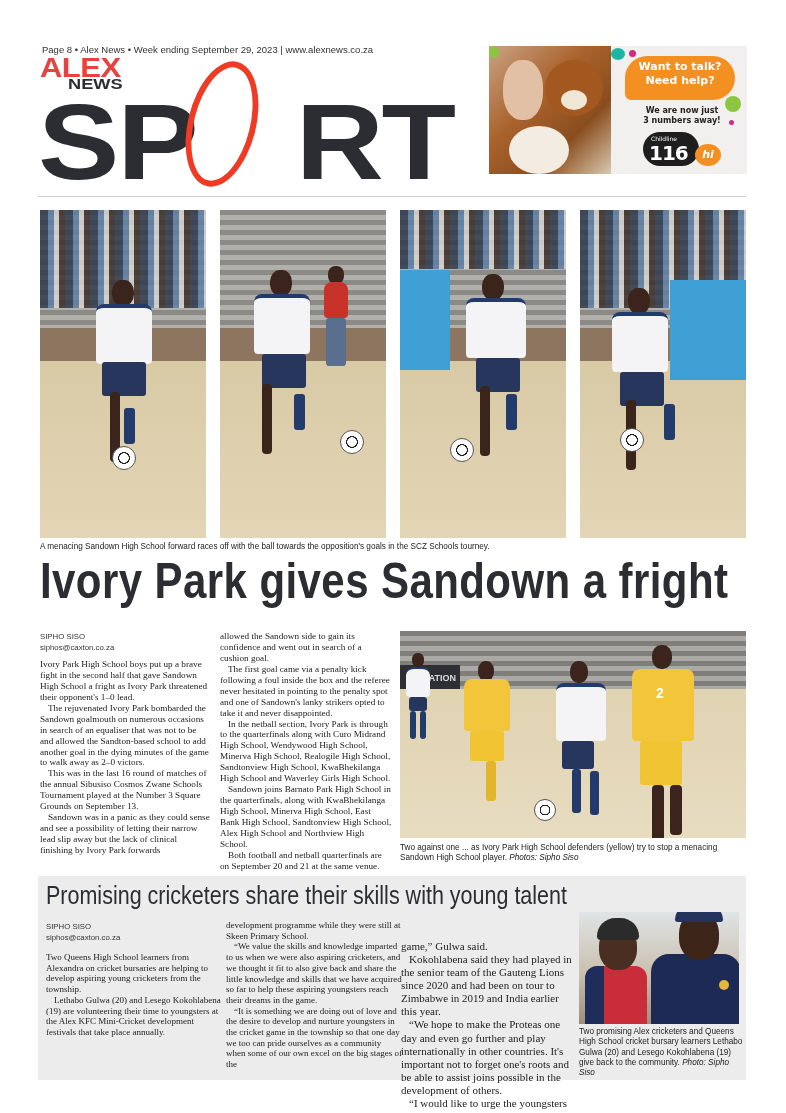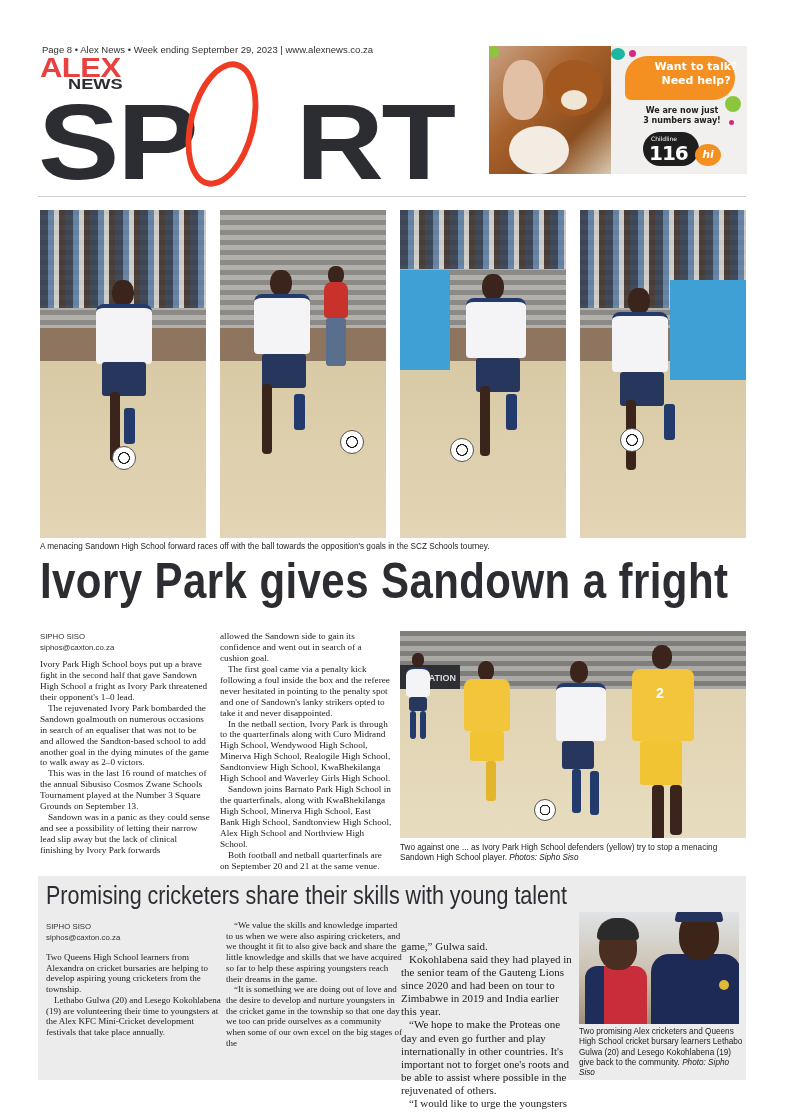--- a/index.html
+++ b/index.html
@@ -13,21 +13,21 @@
     .sport-word .o { color: transparent; display: inline-block; width: 88px; position: relative; }
     .sport-o-ring { position: absolute; left: 188px; top: 60px; width: 68px; height: 128px; border: 6px solid #ef3b24; border-radius: 50%; transform: rotate(14deg); }
 
     .ad { position: absolute; left: 489px; top: 46px; width: 258px; height: 128px; background: #f1f0ee; overflow: hidden; }
     .ad-photo { position: absolute; left: 0; top: 0; width: 122px; height: 128px; background: linear-gradient(135deg, #c9a385 0%, #a9622c 40%, #8a4d1e 70%, #d9c9b0 100%); }
     .ad-face { position: absolute; left: 14px; top: 14px; width: 40px; height: 60px; border-radius: 45%; background: #e2c0a6; }
     .ad-bear-head { position: absolute; left: 56px; top: 14px; width: 58px; height: 56px; border-radius: 50%; background: #a3581f; }
     .ad-bear-snout { position: absolute; left: 72px; top: 44px; width: 26px; height: 20px; border-radius: 50%; background: #f0e6d6; }
     .ad-bear-belly { position: absolute; left: 20px; top: 80px; width: 60px; height: 48px; border-radius: 50%; background: #f2ece2; }
     .ad-bubble { position: absolute; left: 136px; top: 10px; width: 110px; height: 44px; background: #f39021; border-radius: 22px 22px 22px 6px; }
-    .ad-bubble-text { position: absolute; left: 152px; top: 14px; width: 110px; text-align: center; font-family: "DejaVu Sans", sans-serif; color: #fff; font-size: 11px; font-weight: bold; line-height: 1.25; }
+    .ad-bubble-text { position: absolute; left: 136px; top: 14px; width: 110px; text-align: center; font-family: "DejaVu Sans", sans-serif; color: #fff; font-size: 11px; font-weight: bold; line-height: 1.25; }
     .ad-sub { position: absolute; left: 134px; top: 60px; width: 118px; text-align: center; font-family: "DejaVu Sans", sans-serif; font-size: 8px; font-weight: bold; color: #222; line-height: 1.3; }
     .ad-phone { position: absolute; left: 154px; top: 86px; width: 56px; height: 34px; background: #1e1e1e; border-radius: 18px; }
     .ad-childline { position: absolute; left: 162px; top: 89px; font-family: "DejaVu Sans", sans-serif; color: #fff; font-size: 6px; }
     .ad-116 { position: absolute; left: 160px; top: 95px; font-family: "DejaVu Sans", sans-serif; color: #fff; font-size: 20px; font-weight: bold; letter-spacing: -1px; }
     .ad-hi { position: absolute; left: 206px; top: 98px; width: 26px; height: 22px; background: #f39021; border-radius: 50%; color: #fff; font-family: "DejaVu Sans", sans-serif; font-size: 11px; font-style: italic; font-weight: bold; text-align: center; line-height: 22px; }
     .ad-dot { position: absolute; border-radius: 50%; }
 
     .top-rule { position: absolute; left: 38px; top: 196px; width: 708px; height: 1px; background: #cfcfcf; }
 
     .strip-photo { position: absolute; top: 210px; width: 166px; height: 328px; overflow: hidden; background: #d8c8a4; }
@@ -248,28 +248,29 @@
   <div>SIPHO SISO</div>
   <div>siphos@caxton.co.za</div>
 </div>
 
 <div class="col" style="left:46px;top:952px;width:176px;font-size:9px;">
   <p>Two Queens High School learners from Alexandra on cricket bursaries are helping to develop aspiring young cricketers from the township.</p>
   <p class="indent">Lethabo Gulwa (20) and Lesego Kokohlabena (19) are volunteering their time to youngsters at the Alex KFC Mini-Cricket development festivals that take place annually.</p>
 </div>
 
 <div class="col" style="left:226px;top:920px;width:176px;font-size:9px;">
+  <p>development programme while they were still at Skeen Primary School.</p>
   <p class="indent">“We value the skills and knowledge imparted to us when we were also aspiring cricketers, and we thought it fit to also give back and share the little knowledge and skills that we have acquired so far to help these aspiring youngsters reach their dreams in the game.</p>
   <p class="indent">“It is something we are doing out of love and the desire to develop and nurture youngsters in the cricket game in the township so that one day we too can pride ourselves as a community when some of our own excel on the big stages of the</p>
 </div>
 
 <div class="col" style="left:401px;top:940px;width:176px;font-size:11px;">
   <p>game,” Gulwa said.</p>
   <p class="indent">Kokohlabena said they had played in the senior team of the Gauteng Lions since 2020 and had been on tour to Zimbabwe in 2019 and India earlier this year.</p>
-  <p class="indent">“We hope to make the Proteas one day and even go further and play internationally in other countries. It's important not to forget one's roots and be able to assist where possible in the rejuvenated of others.</p>
+  <p class="indent">“We hope to make the Proteas one day and even go further and play internationally in other countries. It's important not to forget one's roots and be able to assist joins possible in the development of others.</p>
   <p class="indent">“I would like to urge the youngsters to cling tightly to their dreams and keep doing what they love and never to give up,” Kokohlabena added.</p>
 </div>
 
 <div class="cricket-photo">
   <div class="cp-p1-body"></div>
   <div class="cp-p1-head"></div>
   <div class="cp-p1-beanie"></div>
   <div class="cp-p2-body"></div>
   <div class="cp-p2-head"></div>
   <div class="cp-p2-cap"></div>

